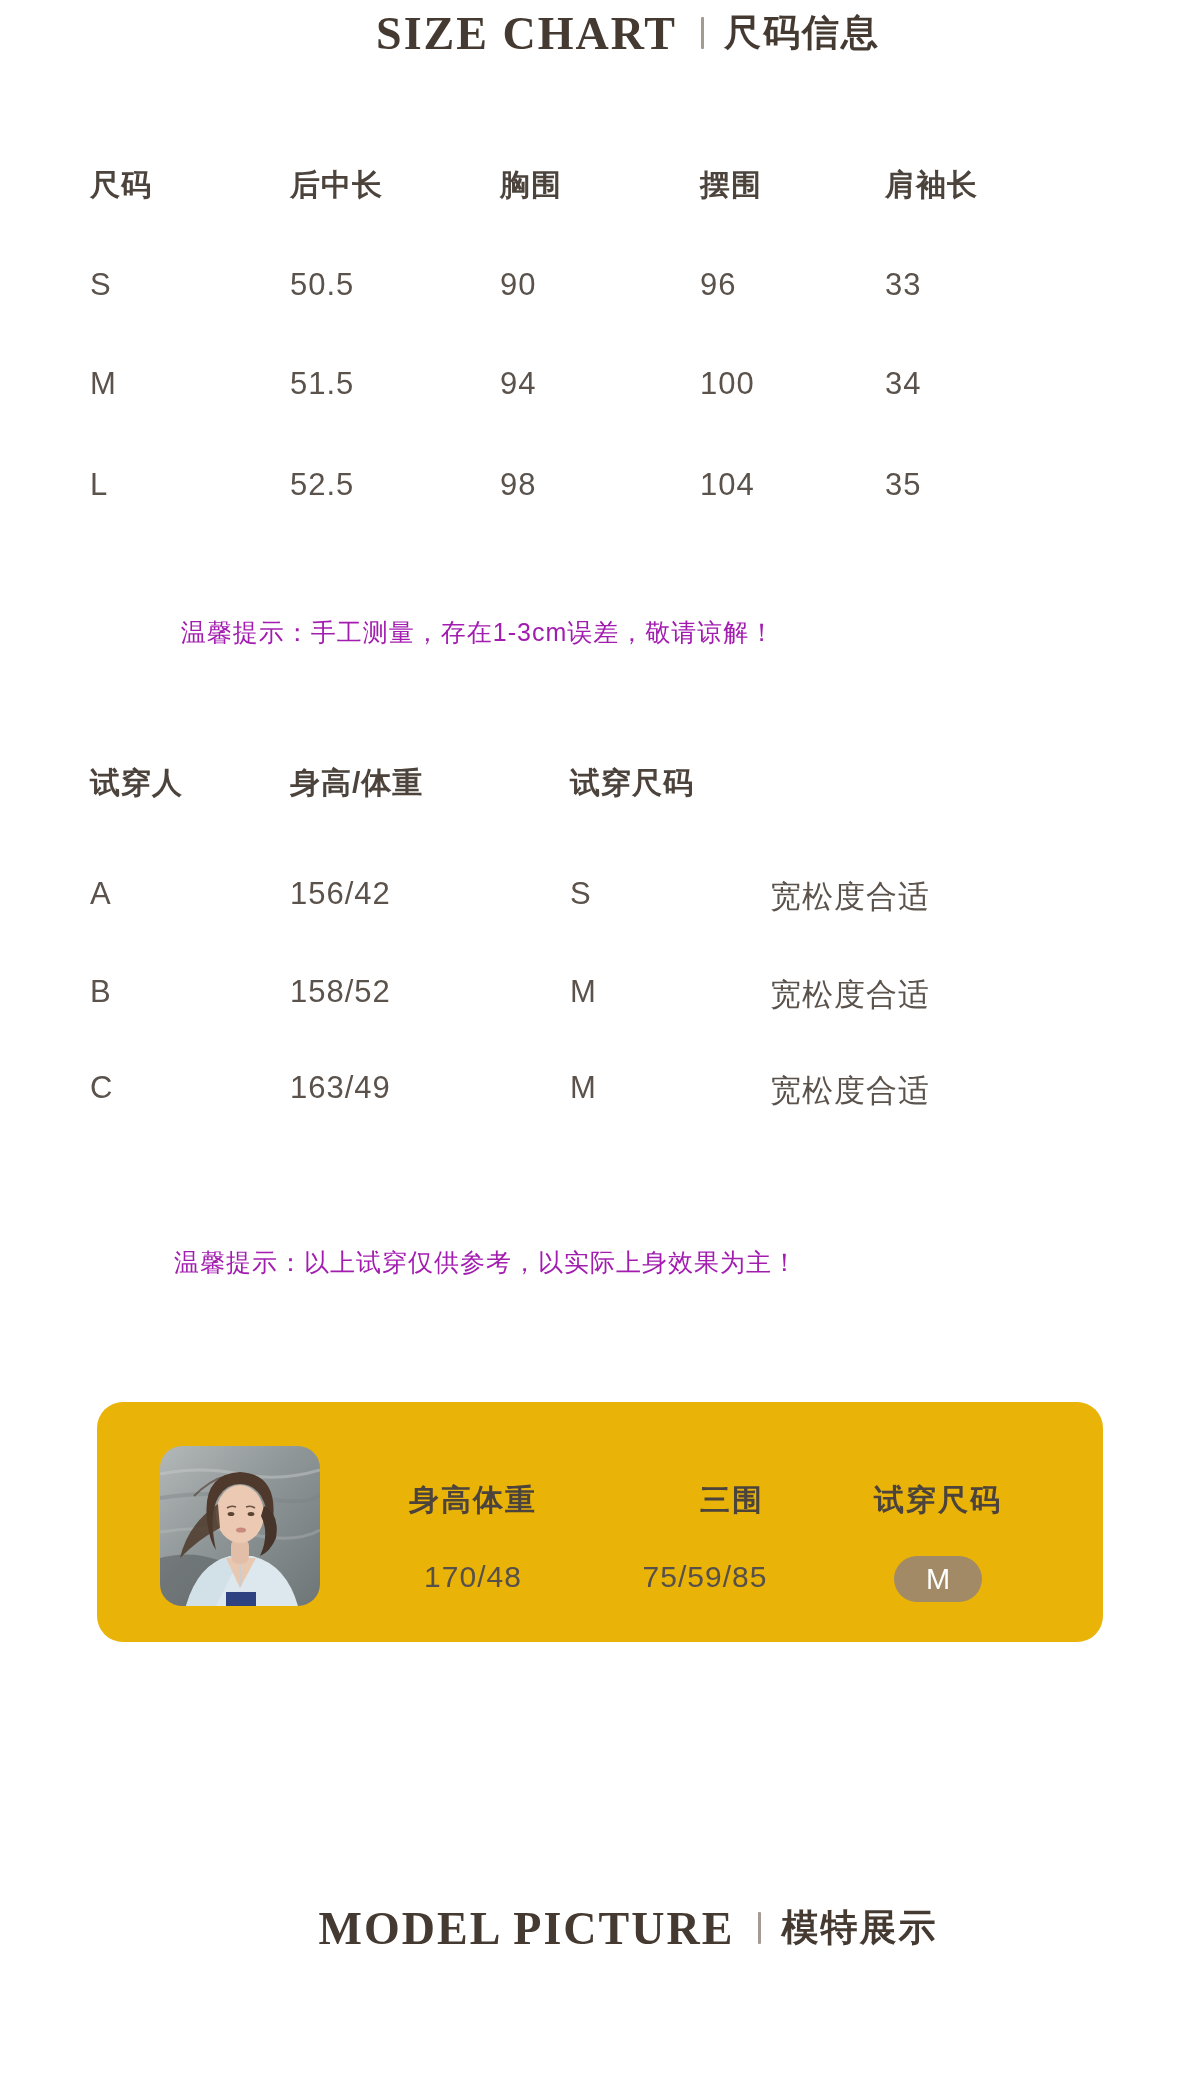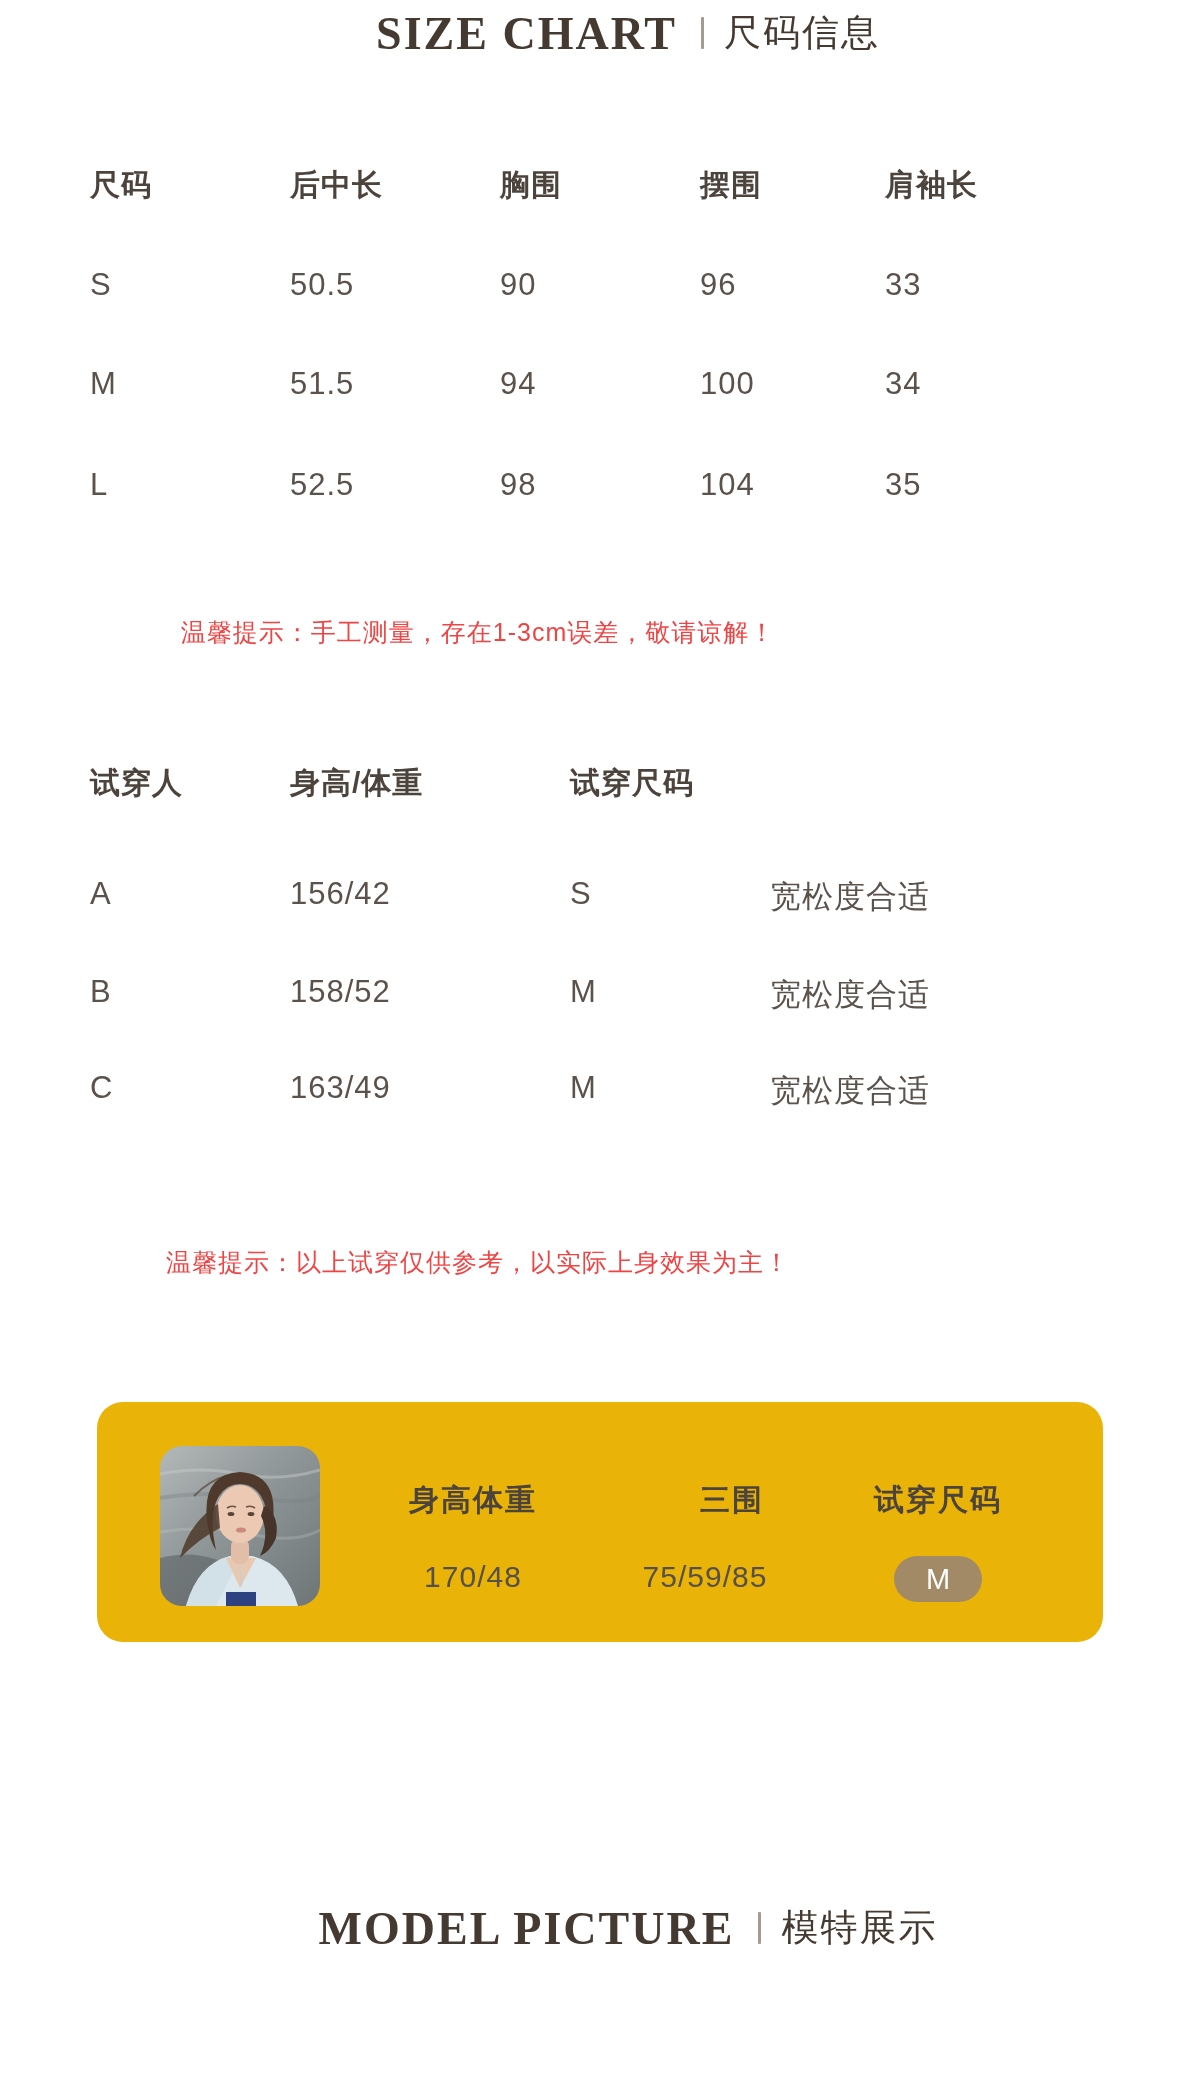--- a/index.html
+++ b/index.html
@@ -17,21 +17,21 @@
     padding-left:28px;
   }
   .title-en{
     font-family:"Liberation Serif","DejaVu Serif",serif;
     font-size:46px;letter-spacing:2px;font-weight:600;
   }
   .title-divider{
     width:3px;height:32px;background:#a39a91;margin:0 20px 0 24px;border-radius:1px;
   }
   .title-zh{
-    font-size:37px;font-weight:400;letter-spacing:2px;text-align:center;
+    font-size:37px;font-weight:700;letter-spacing:2px;text-align:center;
   }
 
   
   .t1-row{
     left:90px;width:1020px;display:grid;
     grid-template-columns:200px 210px 200px 185px 225px;
   }
   
   .t2-row{
     left:90px;width:1020px;display:grid;
@@ -40,21 +40,21 @@
   .cell{text-align:left;}
   .hdr .cell{
     font-size:30px;font-weight:600;color:#4c443c;letter-spacing:1px;
   }
   .val .cell{
     font-size:31px;font-weight:400;color:#5a524b;letter-spacing:1px;
   }
 
   .note{
     left:0;width:956px;text-align:center;
-    font-size:25px;color:#ef4444;letter-spacing:1px;font-weight:400;
+    font-size:25px;color:#a21caf;letter-spacing:1px;font-weight:400;
   }
 
   
   .model-card{
     left:97px;top:1402px;width:1006px;height:240px;
     background:#eab308;border-radius:26px;
   }
   .model-photo{
     position:absolute;left:63px;top:44px;width:160px;height:160px;
     border-radius:22px;overflow:hidden;
@@ -133,21 +133,21 @@
     <div class="cell">158/52</div>
     <div class="cell">M</div>
     <div class="cell">宽松度合适</div>
   </div>
   <div class="abs t2-row val" style="top:1070px;">
     <div class="cell">C</div>
     <div class="cell">163/49</div>
     <div class="cell">M</div>
     <div class="cell">宽松度合适</div>
   </div>
-  <div class="abs note" style="top:1246px;">温馨提示：以上试穿仅供参考，以实际上身效果为主！</div>
+  <div class="abs note" style="top:1246px;padding-left:8px;">温馨提示：以上试穿仅供参考，以实际上身效果为主！</div>
 </div>
 
 <div class="abs model-card">
 
   <div class="model-photo">
     <svg width="160" height="160" viewBox="0 0 160 160">
       <defs>
         <linearGradient id="seaGrad" x1="0" y1="0" x2="1" y2="1">
           <stop offset="0" stop-color="#b3b8b8"></stop>
           <stop offset="0.45" stop-color="#8f9697"></stop>

